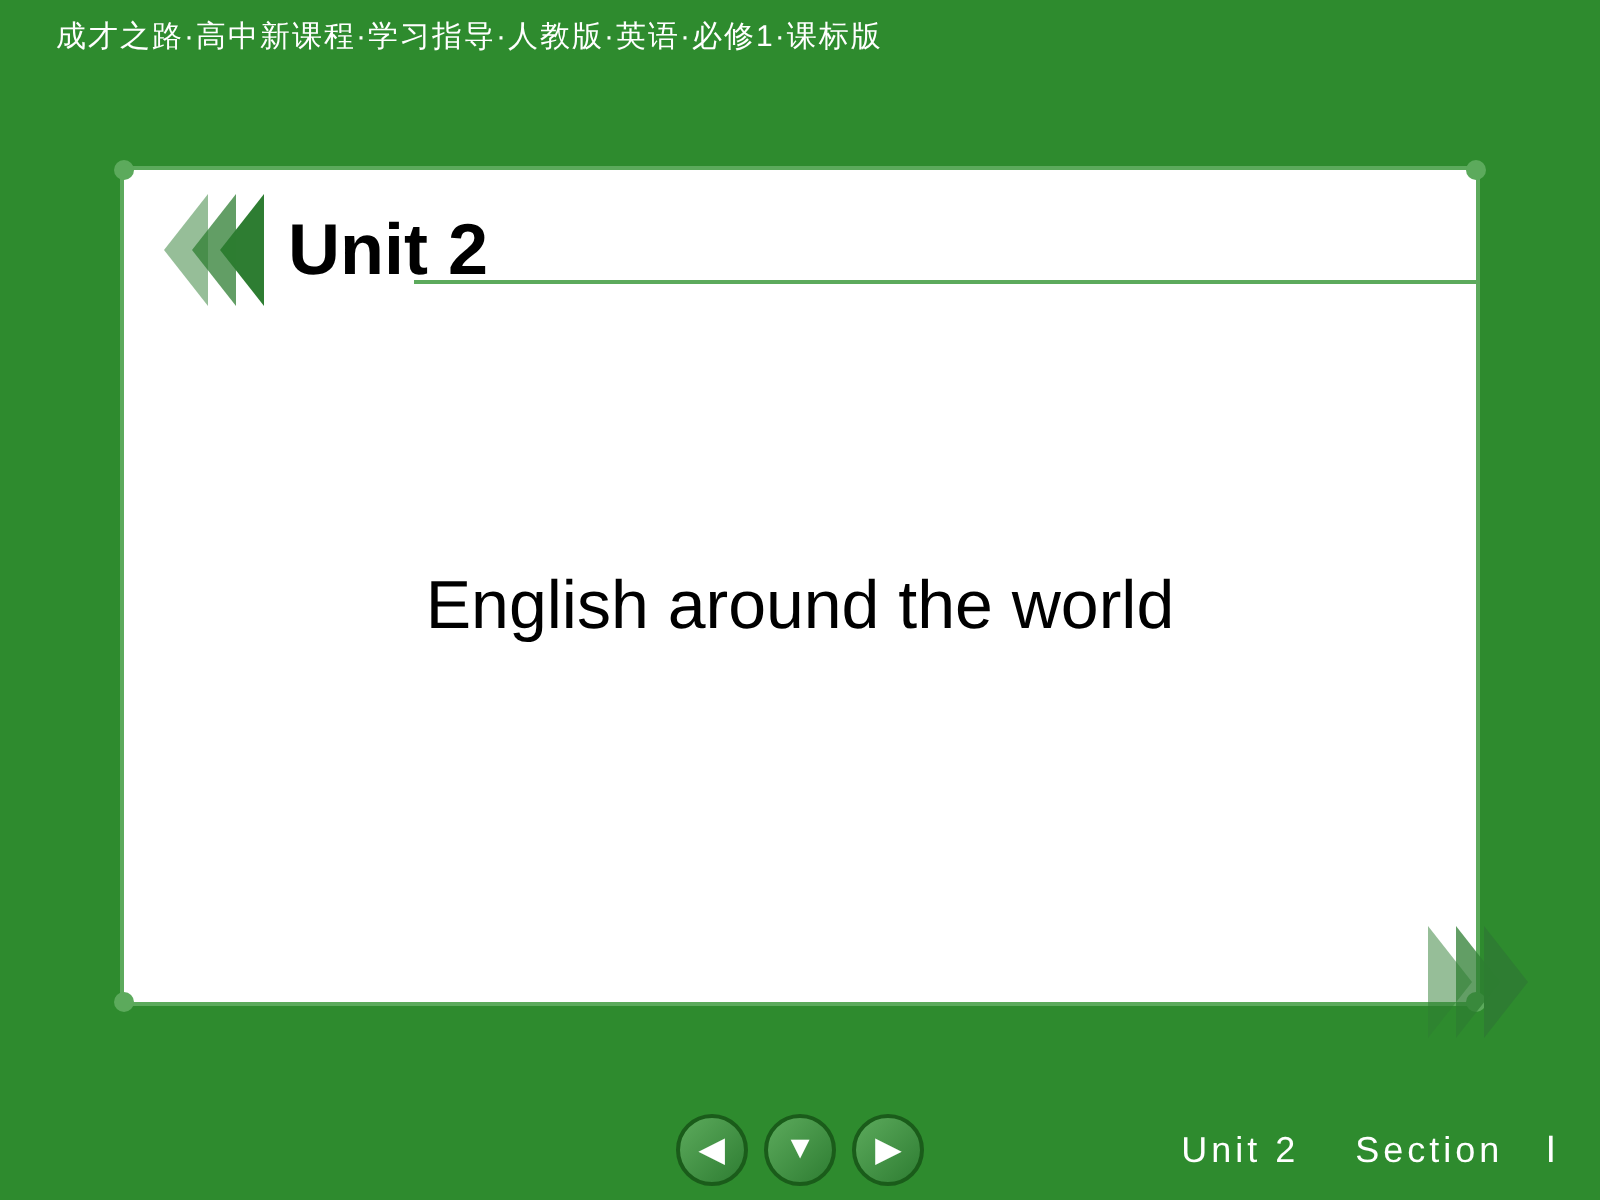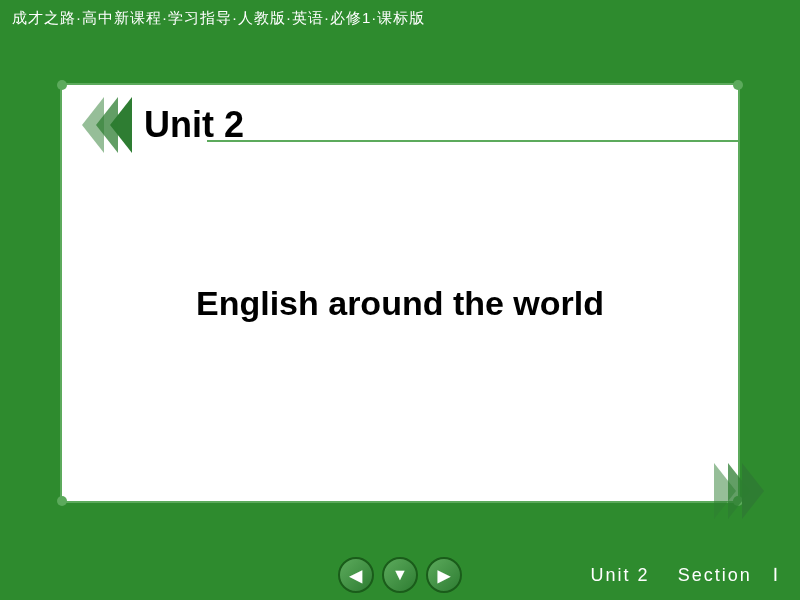--- a/index.html
+++ b/index.html
@@ -17,21 +17,21 @@
       position: relative;
     }
 
     
     .top-bar {
       width: 100%;
       height: 36px;
       background-color: #2e8b2e;
       display: flex;
       align-items: center;
-      padding: 0 12px;
+      padding: 0 28px;
     }
 
     .top-bar-text {
       color: #ffffff;
       font-size: 15px;
       letter-spacing: 1px;
     }
 
     
     .main-area {
@@ -109,21 +109,21 @@
       top: 55px;
       left: 145px;
       right: 0;
       height: 2px;
       background-color: #5caa5c;
     }
 
     
     .subtitle {
       font-size: 34px;
-      font-weight: bold;
+      font-weight: normal;
       color: #000000;
       text-align: center;
       margin-top: 20px;
     }
 
     
     .chevrons-right {
       position: absolute;
       bottom: -18px;
       right: -18px;

